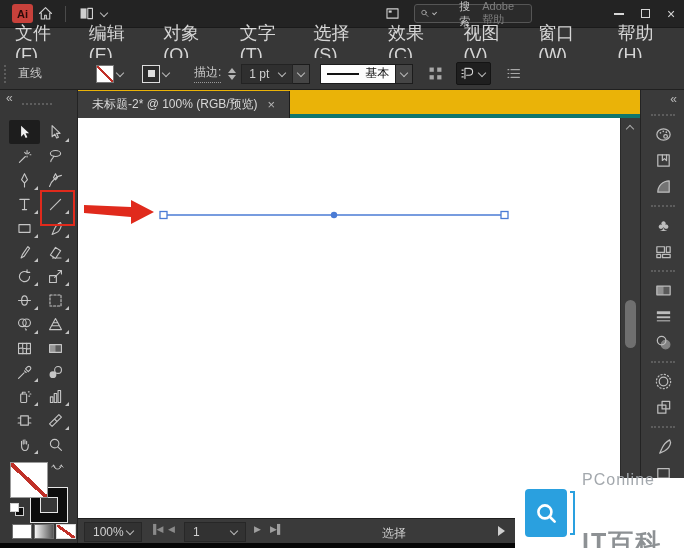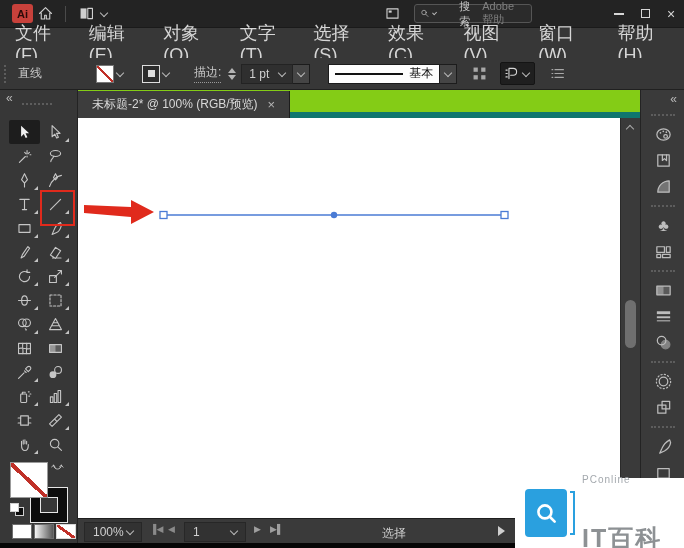--- a/index.html
+++ b/index.html
@@ -37,21 +37,21 @@
   .sw-fill { margin-left:54px; background:linear-gradient(to top right,#fff 44%,#c03028 44%,#c03028 54%,#fff 54%); }
   .sw-stroke { margin-left:16px; background:#2c2c2c; border:1.5px solid #ddd; display:flex; align-items:center; justify-content:center; }
   .sw-stroke > span { width:7px; height:7px; background:#ddd; display:block; }
   .stepper { display:flex; flex-direction:column; gap:2px; margin-left:7px; }
   .st-up { width:0; height:0; border-left:4px solid transparent; border-right:4px solid transparent; border-bottom:5px solid #b5b5b5; }
   .st-dn { width:0; height:0; border-left:4px solid transparent; border-right:4px solid transparent; border-top:5px solid #b5b5b5; }
   .field { height:20px; background:#2f2f2f; border:1px solid #232323; display:flex; align-items:center; color:#d0d0d0; font-size:12px; }
   .f-pt { width:52px; margin-left:5px; padding-left:7px; justify-content:space-between; padding-right:4px; }
   .wfield { height:20px; background:#fdfdfd; border:1px solid #1c1c1c; display:flex; align-items:center; padding:0 6px; color:#111; font-size:12px; }
   .wf1 { width:88px; margin-left:18px; }
-  .wf2 { width:112px; margin-left:18px;align-items:center; }
+  .wf2 { width:76px; margin-left:10px;align-items:center; }
   .wline { height:2px; background:#111; flex:1; margin-right:6px; }
   .chevbtn { width:17px; height:20px; background:#454545; border:1px solid #1c1c1c; border-left:none; display:flex; align-items:center; justify-content:center; }
   .ob-ic { color:#a8a8a8; margin-left:14px; display:flex; align-items:center; }
   .ob-pressed { background:#1f1f1f; border:1px solid #141414; border-radius:2px; padding:2px; margin-left:12px; color:#d5d5d5; display:flex; align-items:center; }
 
   
   .toolbar-bg { left:0; top:90px; width:78px; height:458px; background:#373737; border-right:1px solid #232323; }
   .tb-head-collapse { left:6px; top:92px; color:#b9b9b9; font-size:12px; line-height:1; }
   .tb-head-dots { left:22px; top:103px; width:30px; border-top:2px dotted #5d5d5d; }
   .tool-grid { left:9px; top:120px; width:62px; display:grid; grid-template-columns:31px 31px; grid-auto-rows:24px; }
@@ -67,21 +67,21 @@
   .swap-ic { left:50px; top:461px; color:#cfcfcf; }
   .mini-sw { left:10px; top:503px; width:16px; height:14px; }
   .mini-sw .b { position:absolute; left:5px; top:4px; width:9px; height:9px; background:#0d0d0d; border:1px solid #cfcfcf; }
   .mini-sw .f { position:absolute; left:0; top:0; width:9px; height:9px; border:1px solid #cfcfcf; background:#fff; }
   .tiny-btn { top:524px; width:20px; height:15px; border:1px solid #6e6e6e; }
   .btn-color { left:12px; background:#fff; }
   .btn-grad  { left:34px; background:linear-gradient(to right,#f4f4f4,#565656); }
   .btn-none  { left:56px; background:linear-gradient(to top right,#fff 42%,var(--none_red) 42%,var(--none_red) 56%,#fff 56%); border:1px solid #d8d8d8; }
 
   
-  .tabbar { left:78px; top:90px; width:562px; height:28px; background:#84cc16; border-bottom:6px solid #0f766e; }
+  .tabbar { left:78px; top:90px; width:562px; height:28px; background:#eab308; border-bottom:4px solid #0f766e; }
   .tab { position:absolute; left:0; top:1px; height:27px; width:212px; background:#3d3d3d; border-right:1px solid #1c1c1c; display:flex; align-items:center; padding:0 8px 0 14px; }
   .tab-title { color:#d8d8d8; font-size:12px; white-space:nowrap; }
   .tab-close { color:#b5b5b5; font-size:13px; margin-left:10px; }
   .canvas { left:78px; top:118px; width:542px; height:400px; background:#fff; z-index:1; }
   .line-art { position:absolute; left:0; top:0; width:542px; height:400px; }
   .bl { stroke:var(--selection_blue); }
   .blf { fill:var(--selection_blue); }
 
   
   .vscroll { left:620px; top:118px; width:20px; height:400px; background:#3a3a3a; border-left:1px solid #2a2a2a; z-index:2; }
@@ -113,21 +113,21 @@
   .annotation-arrow { left:80px; top:196px; width:78px; height:34px; z-index:6; }
   .arrowpoly { fill:var(--annotation_red); }
   .tooltip { left:46px; top:230px; height:20px; background:#f0f0f0; border:1px solid #787878; color:#1c1c1c; font-size:12px; display:flex; align-items:center; padding:0 8px; z-index:7; box-shadow:1px 1px 2px rgba(0,0,0,.45); white-space:nowrap; }
 
   
   .watermark { left:515px; top:478px; width:169px; height:70px; background:#fff; z-index:9; display:flex; align-items:center; }
   .wm-logo { position:relative; width:42px; height:48px; background:var(--watermark_blue); border-radius:4px; margin-left:10px; display:flex; align-items:center; justify-content:center; }
   .wm-logo svg { width:26px; height:26px; stroke:#fff; stroke-width:2.4; fill:none; stroke-linecap:round; }
   .wm-bracket { width:5px; height:44px; border:2px solid var(--watermark_blue); border-left:none; margin-left:3px; }
   .wm-text { margin-left:7px; }
-  .wm-brand { color:#a3a8ad; font-size:10px; letter-spacing:1px; }
+  .wm-brand { color:#a3a8ad; font-size:16px; letter-spacing:1px; }
   .wm-title { color:#8d9194; font-size:25px; font-weight:bold; letter-spacing:2px; line-height:1.05;margin-top:40px; }
 </style>
 </head>
 <body>
 
 <div class="window">
 
   <div class="titlebar abs">
     <div class="ai-logo">Ai</div>
     <span class="tb-ic">

